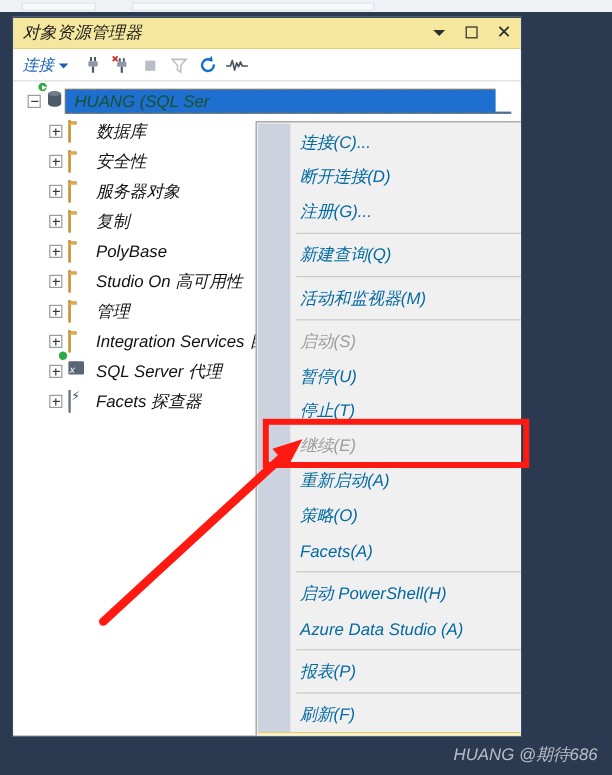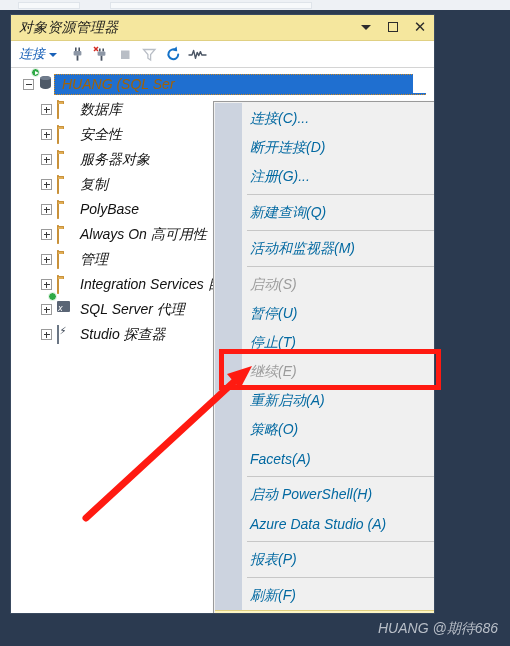--- a/index.html
+++ b/index.html
@@ -261,21 +261,21 @@
     position: absolute; left: 1.5px; top: -1px;
     font-size: 10px; color: #3c4654;
     font-family: "DejaVu Sans", sans-serif;
   }
   .tlabel {
     font-size: 14px;
     color: #111111;
     line-height: 17px;
   }
   .tnode.selected .tlabel {
-    color: #a16207;
+    color: #14532d;
   }
   .selbg {
     position: absolute;
     left: 43px; top: 2px;
     width: 372px; height: 21px;
     background: #1f6fd0;
     border: 1px dotted #cf8a22;
     box-sizing: border-box;
     z-index: 0;
   }
@@ -495,21 +495,21 @@
 
       <div class="tnode child">
         <span class="expander plus"></span>
         <span class="ticon"><span class="ic-folder"></span></span>
         <span class="tlabel">PolyBase</span>
       </div>
 
       <div class="tnode child">
         <span class="expander plus"></span>
         <span class="ticon"><span class="ic-folder"></span></span>
-        <span class="tlabel">Always On 高可用性</span>
+        <span class="tlabel">Studio On 高可用性</span>
       </div>
 
       <div class="tnode child">
         <span class="expander plus"></span>
         <span class="ticon"><span class="ic-folder"></span></span>
         <span class="tlabel">管理</span>
       </div>
 
       <div class="tnode child">
         <span class="expander plus"></span>
@@ -521,21 +521,21 @@
         <span class="expander plus"></span>
         <span class="ticon">
           <span class="ic-agent"><span class="box"></span><span class="dot"></span></span>
         </span>
         <span class="tlabel">SQL Server 代理</span>
       </div>
 
       <div class="tnode child">
         <span class="expander plus"></span>
         <span class="ticon"><span class="ic-xevent"></span></span>
-        <span class="tlabel">Studio 探查器</span>
+        <span class="tlabel">Facets 探查器</span>
       </div>
 
     </div>
 
     <div id="ctx-menu">
       <div class="gutter"></div>
 
       <div class="mi">连接(C)...</div>
       <div class="mi">断开连接(D)</div>
       <div class="mi">注册(G)...</div>

